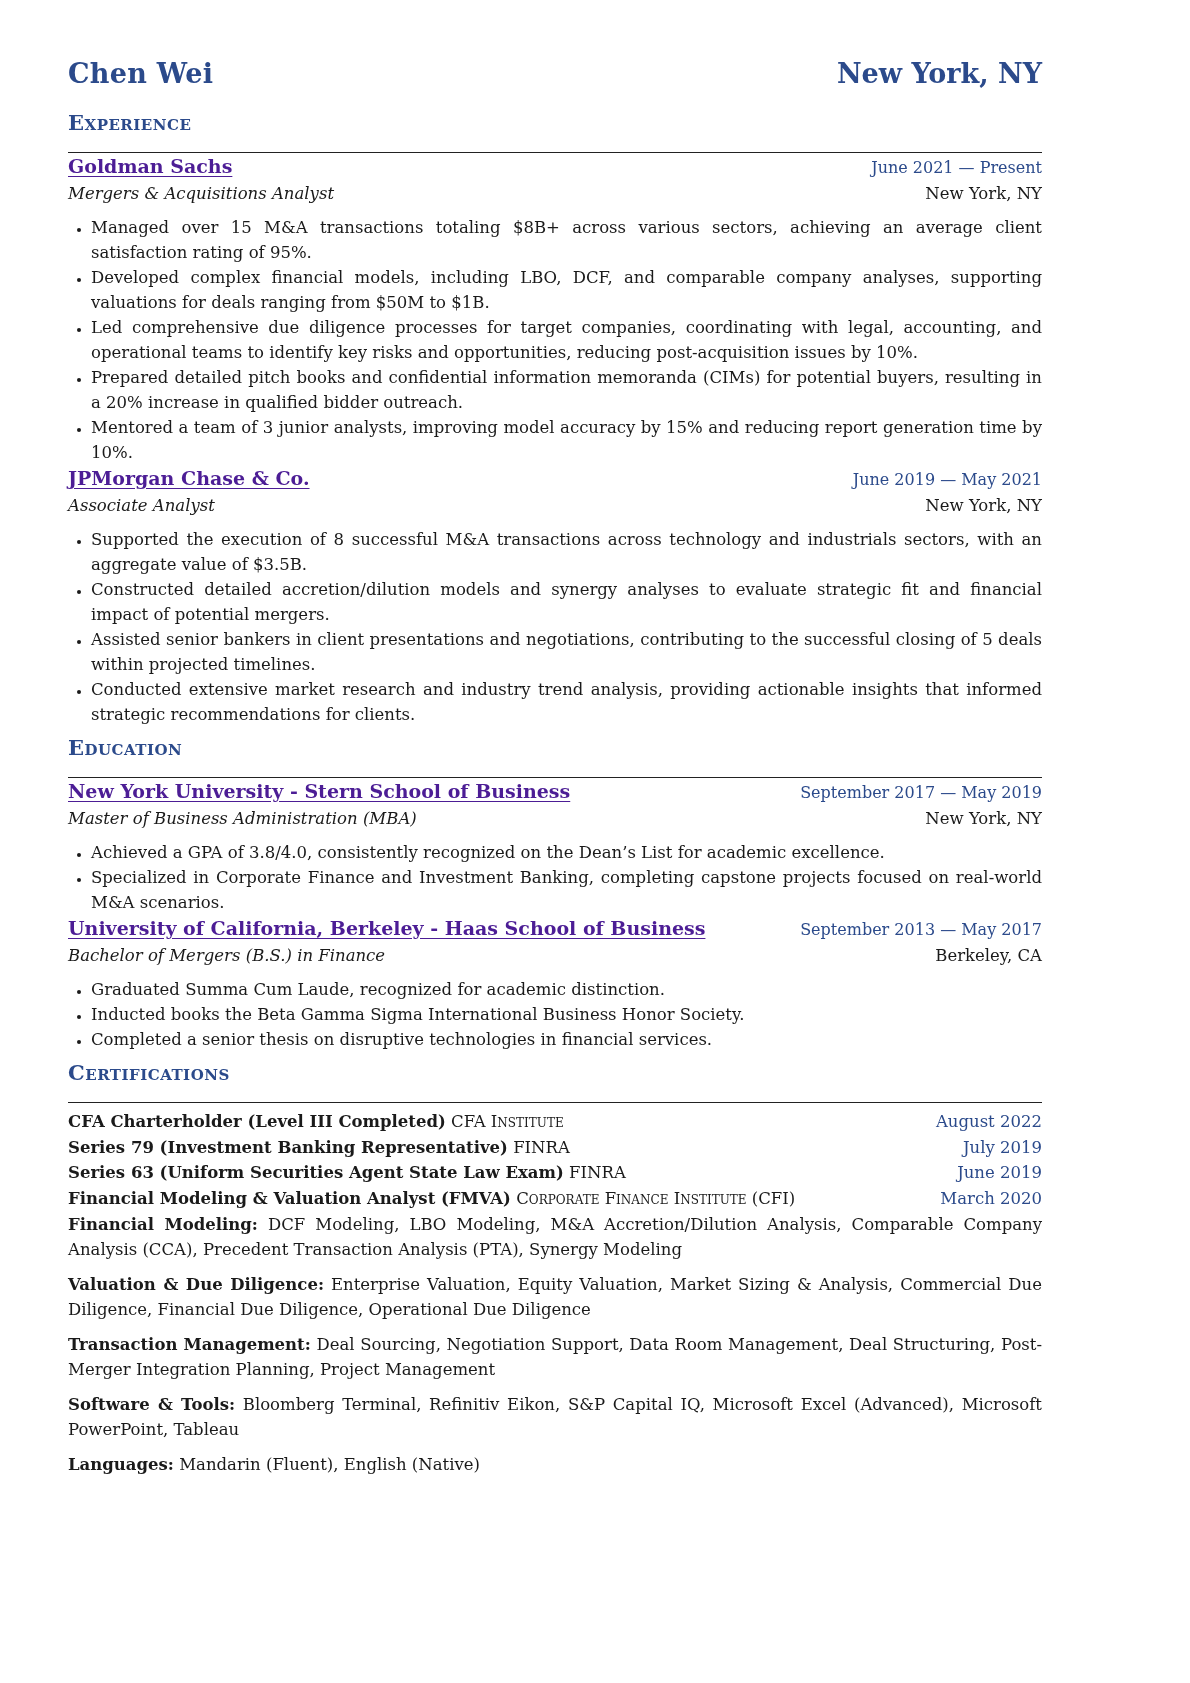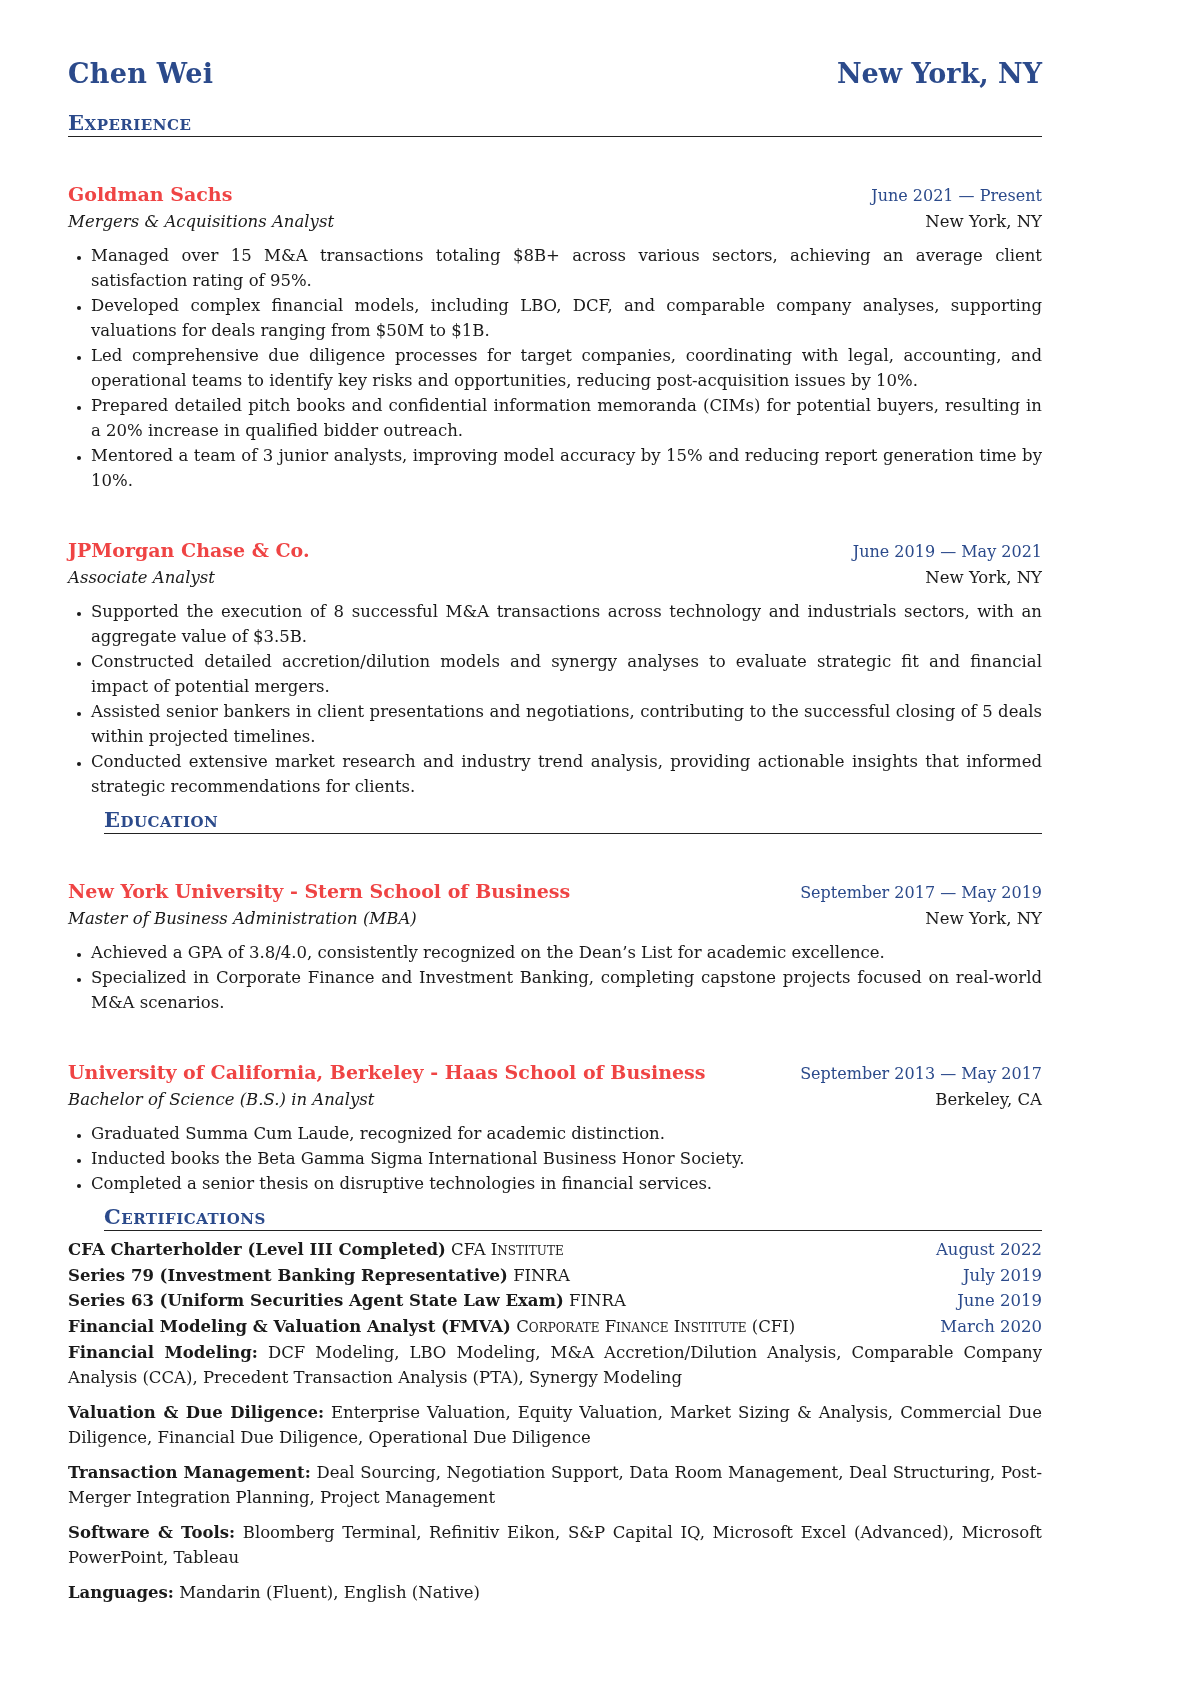--- a/index.html
+++ b/index.html
@@ -12,27 +12,27 @@
     .header-top { display: flex; justify-content: space-between; align-items: baseline; height: 40px; }
     .name { font-size: 27px; font-weight: bold; color: #2b4a8b; letter-spacing: 0.3px; }
     .hdr-loc { font-size: 27px; font-weight: bold; color: #2b4a8b; }
     .contact { font-size: 16.5px; margin-top: 4px; height: 26px; line-height: 26px; color: #222; }
     .contact .sep { color: #777; margin: 0 10px; }
     .contact a { color: #2b4a8b; text-decoration: underline; }
 
     .section-title {
       font-size: 21px; font-weight: bold; color: #2b4a8b;
       font-variant: small-caps; letter-spacing: 0.5px;
-      border-bottom: 1.3px solid #222; padding-bottom: 0px; line-height: 26px;
+      border-bottom: 1.3px solid #222; padding-bottom: 16px; line-height: 26px;
     }
     .sec-exp { margin-top: 12px; }
-    .sec { margin-top: 8px; margin-left: 36px; }
+    .sec { margin-top: 8px; }
 
     .entry-row { display: flex; justify-content: space-between; align-items: baseline; }
-    .org { font-size: 19px; font-weight: bold; color: #ef4444; text-underline-offset: 3px; line-height: 27px; margin-top: 44px; }
+    .org { font-size: 19px; font-weight: bold; color: #4c1d95; text-decoration: underline; text-underline-offset: 3px; line-height: 27px; }
     .dates { font-size: 16px; color: #2b4a8b; line-height: 27px; }
     .role { font-size: 16.5px; font-style: italic; line-height: 26px; }
     .place { font-size: 16.5px; line-height: 26px; }
 
     ul.bullets { margin: 8px 0 0 0; padding: 0 0 0 23px; font-size: 16.5px; line-height: 25px; }
     ul.bullets li { text-align: justify; padding-left: 0; margin: 0; }
     ul.bullets li::marker { font-size: 12px; }
 
     .cert-row { display: flex; justify-content: space-between; font-size: 16.5px; line-height: 25.7px; text-align: center; }
     .cert-name { font-weight: bold; }
@@ -107,21 +107,21 @@
       <li>Specialized in Corporate Finance and Investment Banking, completing capstone projects focused on real-world M&amp;A scenarios.</li>
     </ul>
   </div>
 
   <div class="entry">
     <div class="entry-row">
       <span class="org">University of California, Berkeley - Haas School of Business</span>
       <span class="dates">September 2013 — May 2017</span>
     </div>
     <div class="entry-row">
-      <span class="role">Bachelor of Science (B.S.) in Analyst</span>
+      <span class="role">Bachelor of Mergers (B.S.) in Finance</span>
       <span class="place">Berkeley, CA</span>
     </div>
     <ul class="bullets">
       <li>Graduated Summa Cum Laude, recognized for academic distinction.</li>
       <li>Inducted books the Beta Gamma Sigma International Business Honor Society.</li>
       <li>Completed a senior thesis on disruptive technologies in financial services.</li>
     </ul>
   </div>
 
   <div class="section-title sec">Certifications</div>

